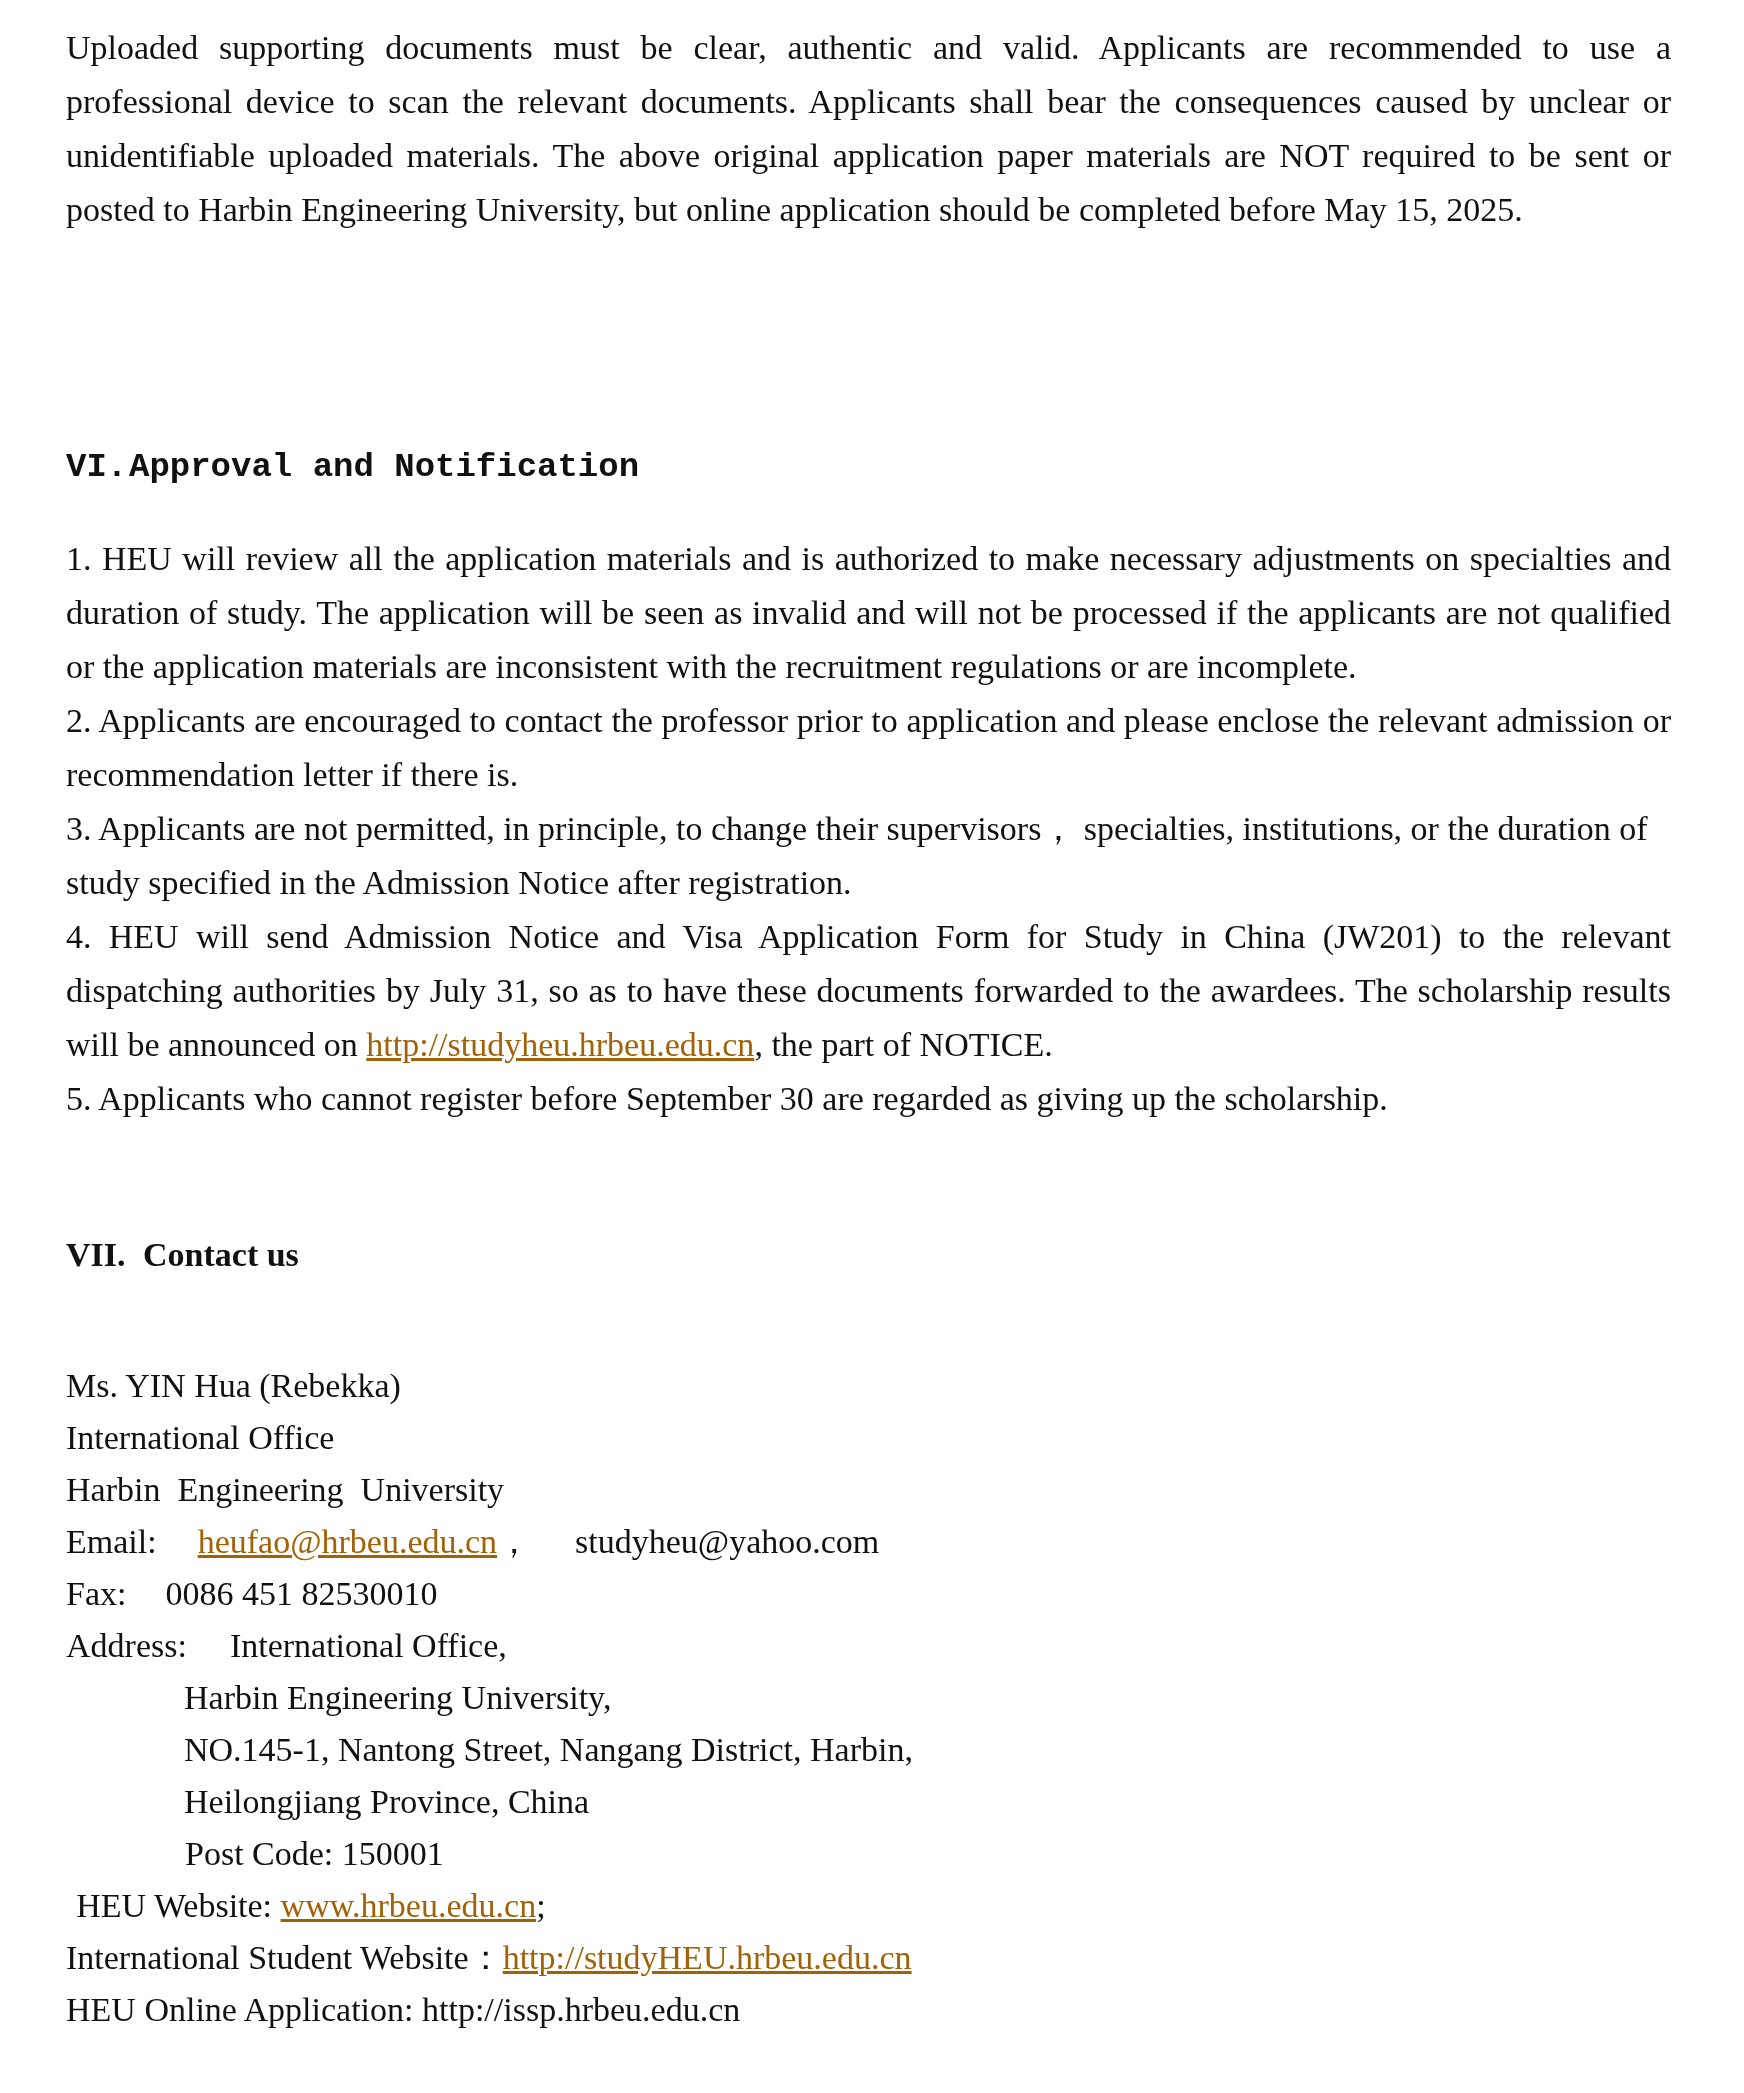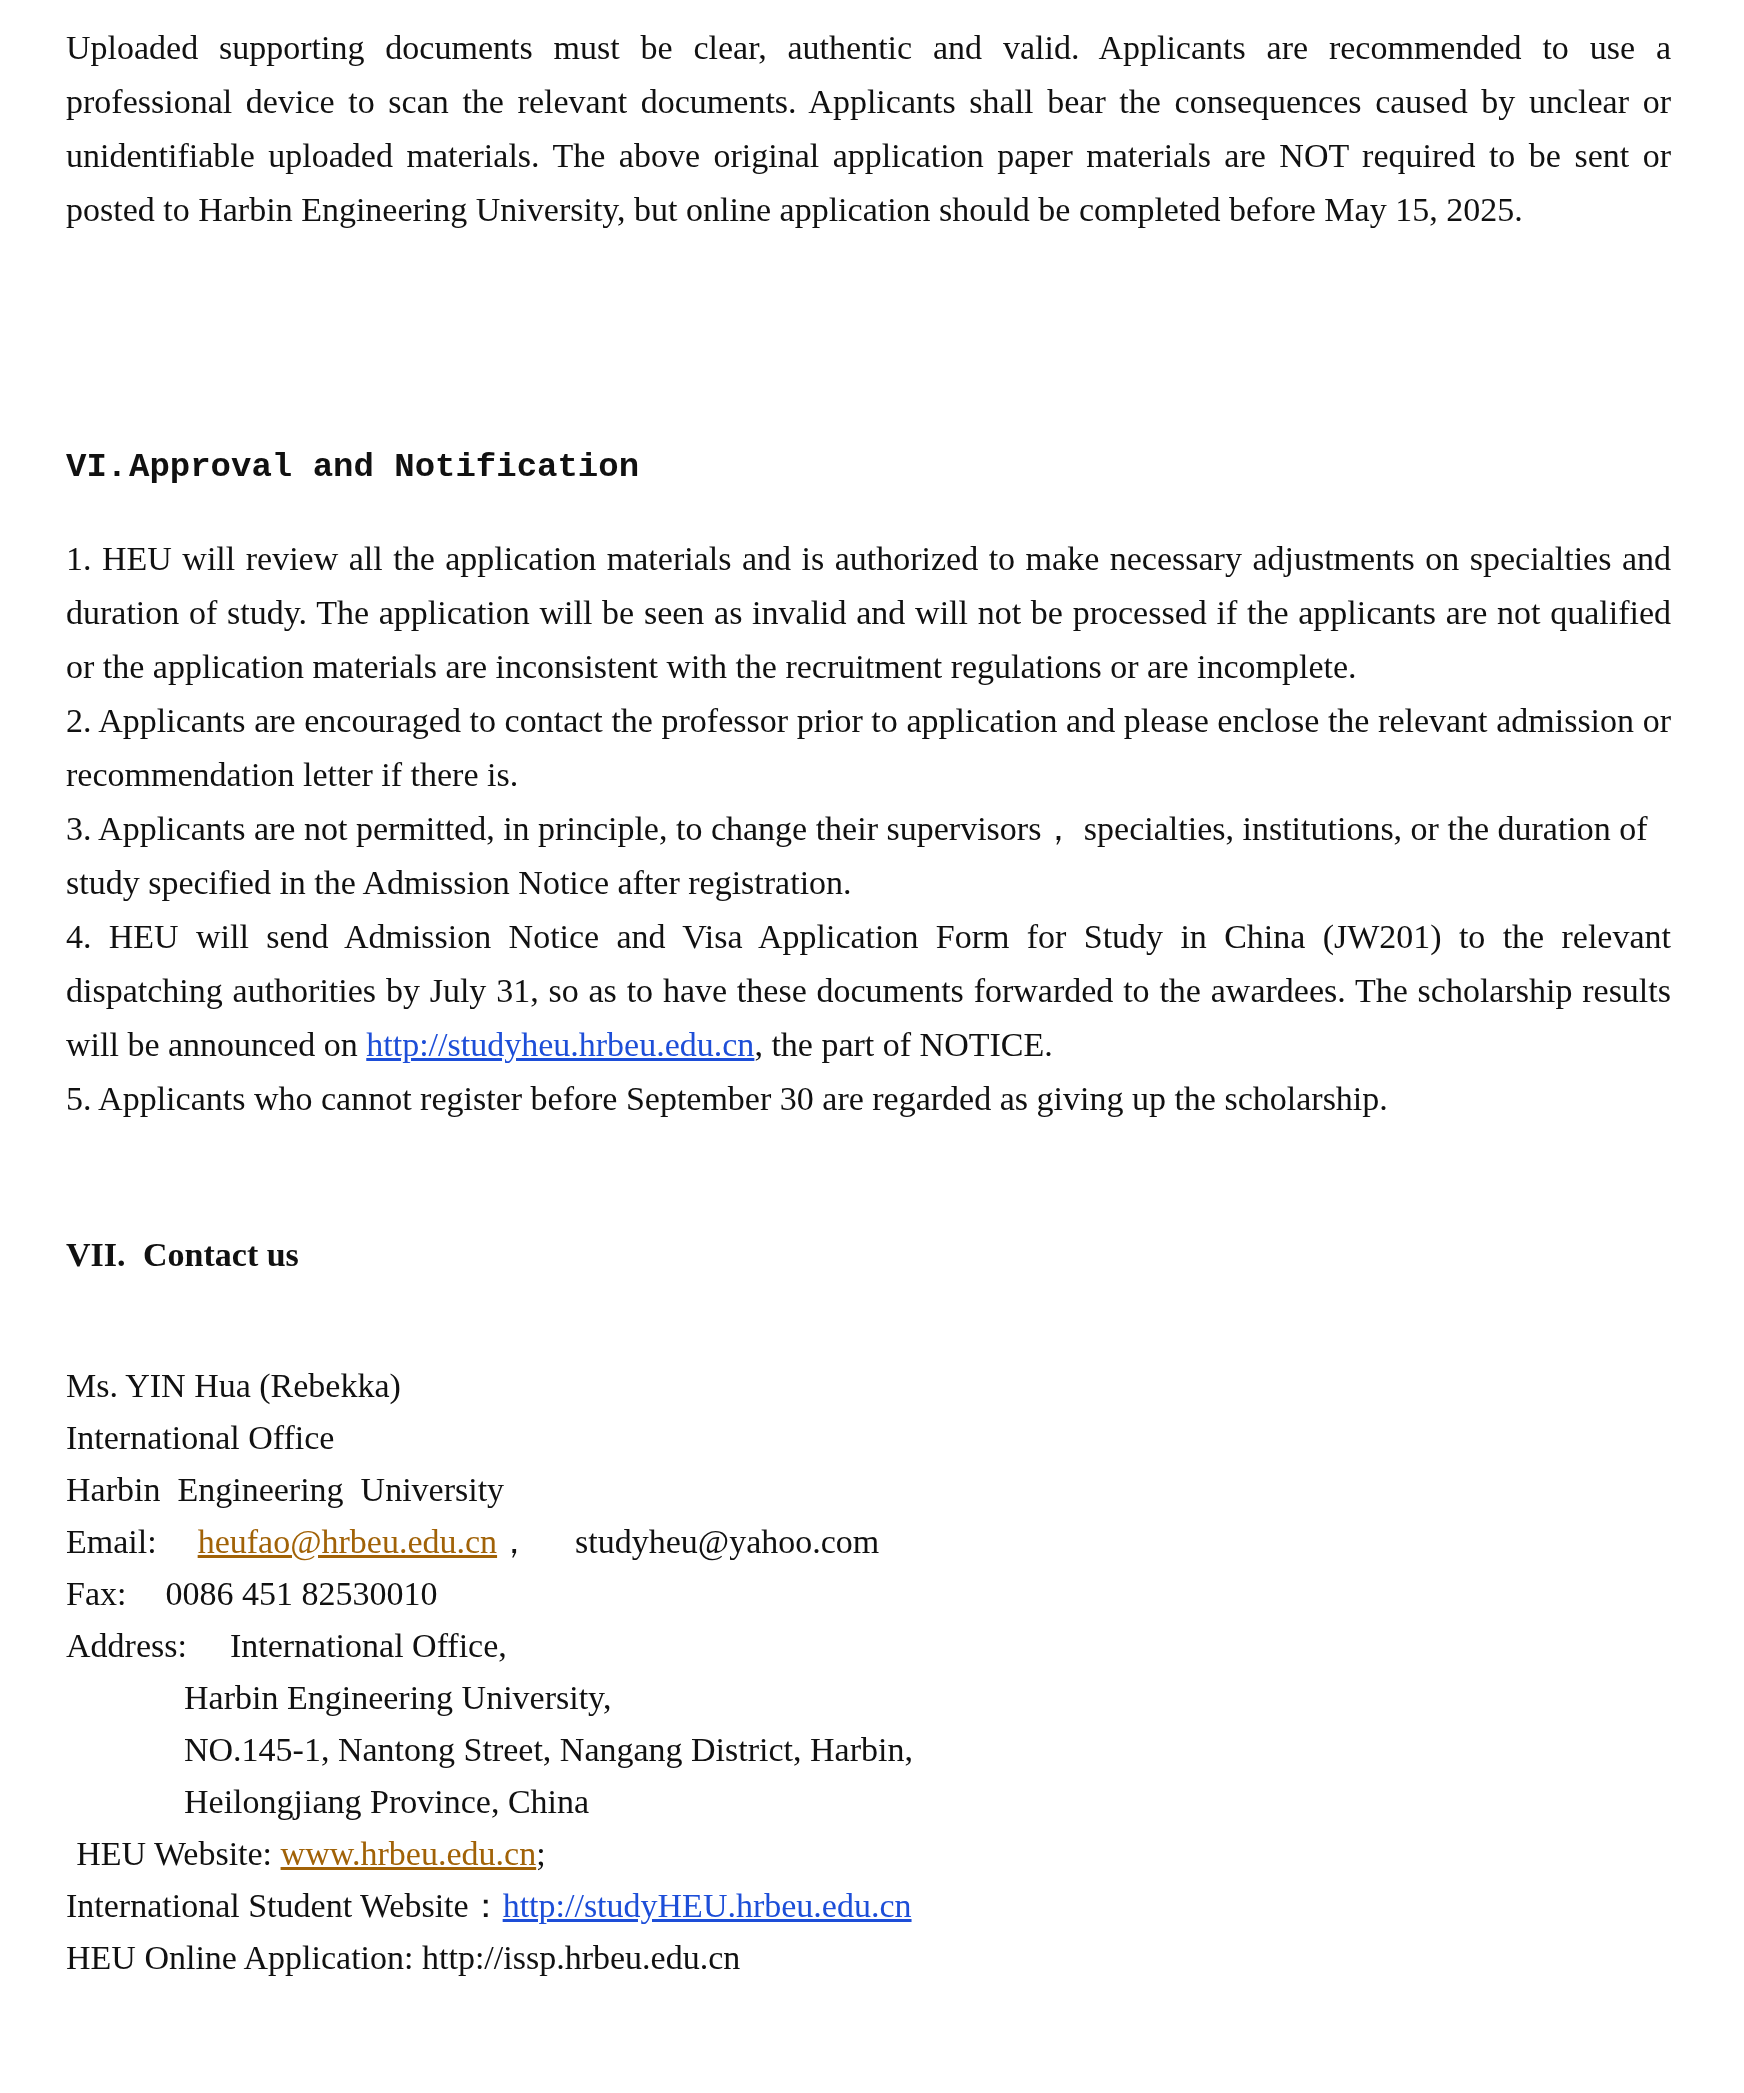--- a/index.html
+++ b/index.html
@@ -13,21 +13,21 @@
     .para {
       position: absolute; left: 0; width: 1605px;
       line-height: 54px; text-align: justify; text-align-last: left;
     }
     .heading {
       position: absolute; left: 0; font-weight: bold; font-size: 34px;
       line-height: 43px; letter-spacing: 0px;
     }
     .heading .num { display: inline-block; width: 63px; }
     .item { display: block; }
-    .link-blue { color: #1d4ed8; }
+    .link-blue { color: #a16207; }
     .link-black { color: #a16207; text-decoration: underline; }
     .contact {
       position: absolute; left: 0; width: 1605px; line-height: 52px;
     }
     .contact .row { display: block; white-space: pre; height: 52px; }
     .indent { padding-left: 118px; }
     .gap-email { display: inline-block; width: 41px; }
     .gap-sep { display: inline-block; width: 44px; }
     .gap-tel { display: inline-block; width: 32px; }
     .gap-fax { display: inline-block; width: 39px; }
@@ -59,19 +59,20 @@
   <div class="contact" style="top:1333px;margin-top:27px;">
     <span class="row">Ms. YIN Hua (Rebekka)</span>
     <span class="row">International Office</span>
     <span class="row">Harbin  Engineering  University</span>
     <span class="row"><span>Email:</span><span class="gap-email"></span><a class="link-black" href="#">heufao@hrbeu.edu.cn</a><span>，</span><span class="gap-sep"></span><span>studyheu@yahoo.com</span></span>
     <span class="row"><span>Fax:</span><span class="gap-fax"></span><span>0086 451 82530010</span></span>
     <span class="row"><span>Address:</span><span class="gap-addr"></span><span>International Office,</span></span>
     <span class="row indent">Harbin Engineering University,</span>
     <span class="row indent">NO.145-1, Nantong Street, Nangang District, Harbin,</span>
     <span class="row indent">Heilongjiang Province, China</span>
+    <span class="row indent" style="padding-left:119px;">Post Code: 150001</span>
     <span class="row" style="padding-left:10.2px;"><span>HEU Website: </span><a class="link-black" href="#">www.hrbeu.edu.cn</a><span>;</span></span>
     <span class="row"><span>International Student Website：</span><a class="link-blue" href="#">http://studyHEU.hrbeu.edu.cn</a></span>
     <span class="row"><span>HEU Online Application: </span><span>http://issp.hrbeu.edu.cn</span></span>
   </div>
 
 </div>
 
 
 </body></html>

